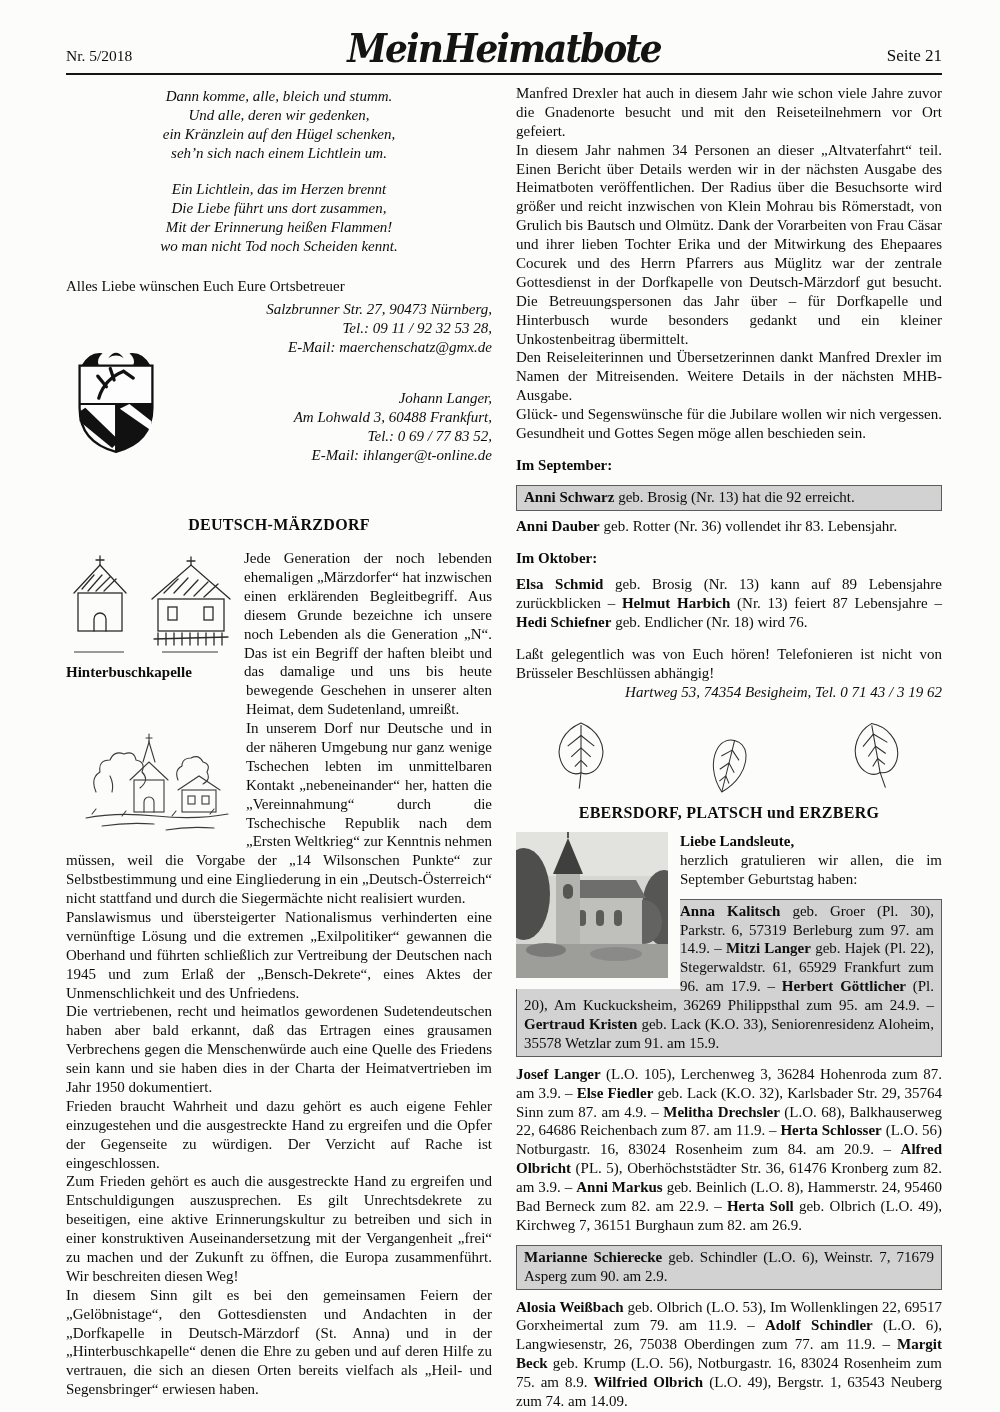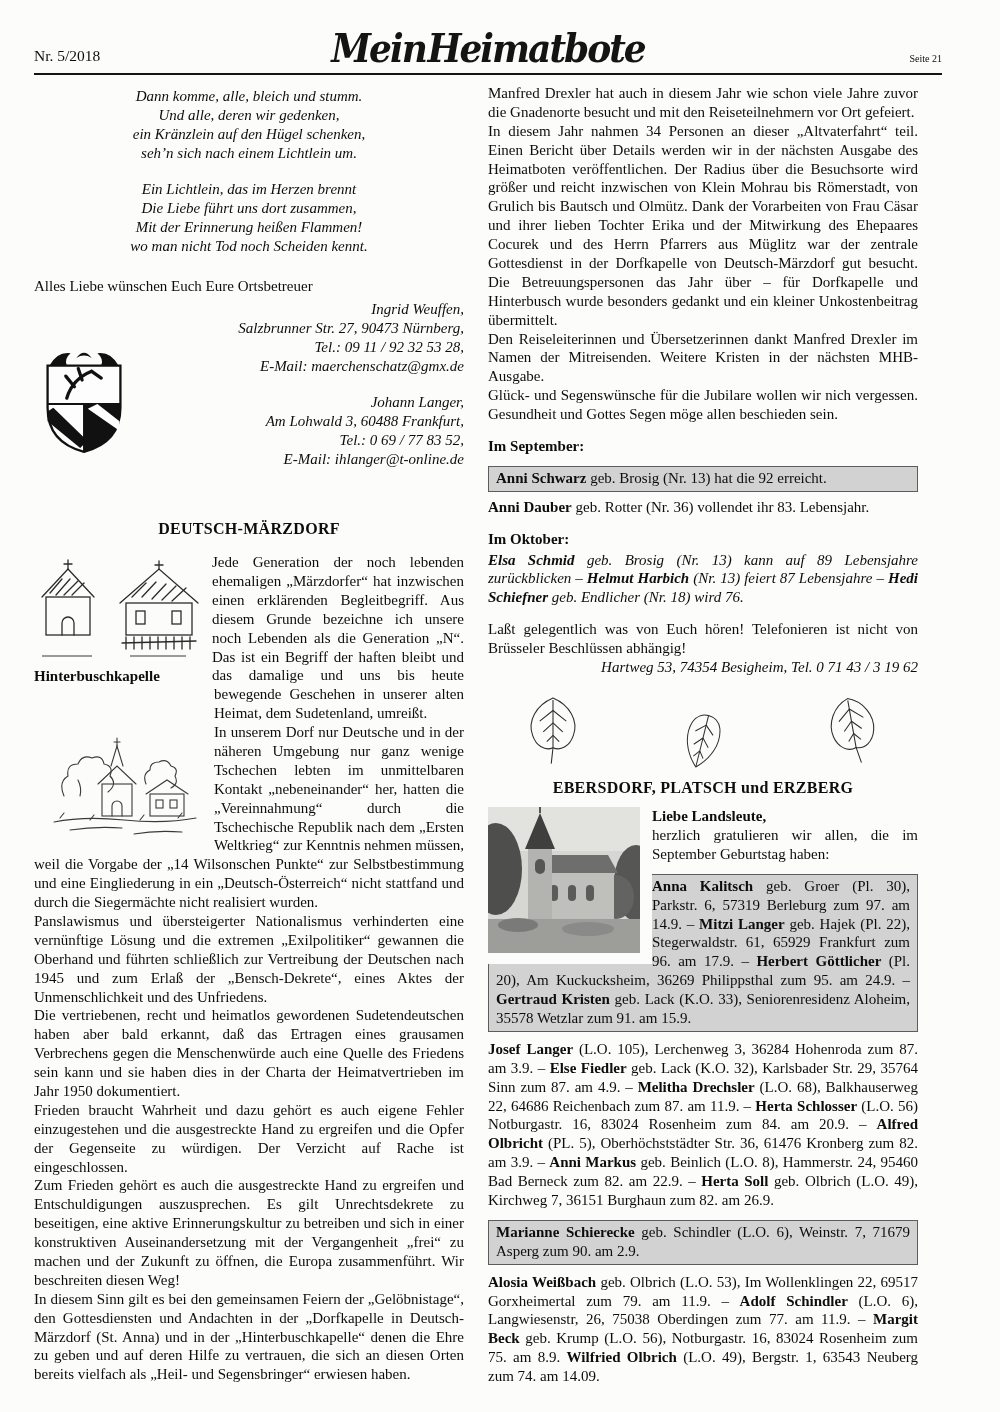--- a/index.html
+++ b/index.html
@@ -2,57 +2,57 @@
 <html lang="de"><head>
 <meta charset="utf-8">
 <style>
   * { margin:0; padding:0; box-sizing:border-box; }
   html,body { background:#ffffff; }
   .page {
     width:1000px; height:1412px; overflow:hidden;
     background:#fcfcfa; color:#0d0d0d;
     font-family:"Liberation Serif", serif;
     font-size:15px; line-height:1.26;
-    padding:30px 58px 16px 34px;
+    padding:30px 58px 16px 66px;
     position:relative;
   }
   
   .hdr { display:grid; grid-template-columns:1fr auto 1fr; align-items:end;
          border-bottom:2px solid #141414; padding-bottom:7px; }
   .hdr .issue { justify-self:start; font-size:15.5px; }
-  .hdr .pageno { justify-self:end; font-size:10px; }
+  .hdr .pageno { justify-self:end; font-size:17px; }
   .masthead {
     font-family:"DejaVu Serif", serif; font-weight:bold; font-style:italic;
     font-size:36px; letter-spacing:-2px; word-spacing:-9px; color:#141414;
     transform:scaleY(1.08); line-height:1;
   }
   .columns { display:flex; gap:24px; margin-top:9px; }
   .col { width:430px; }
   p.just { text-align:justify; hyphens:auto; }
   .b { font-weight:bold; }
   
   .poem { text-align:center; font-style:italic; margin-top:3px; }
   .poem-line { line-height:19px; }
   .stanza-gap { height:17px; }
   .greeting { margin-top:21px; }
   .contacts { position:relative; margin-top:4px; font-style:italic; text-align:right; }
   .contact-line { line-height:19px; }
-  .contact-2 { margin-top:17px; }
+  .contact-2 { margin-top:32px; }
   .crest { position:absolute; left:4px; top:44px; }
   .sec-head { text-align:center; font-weight:bold; font-size:16px; letter-spacing:.3px; }
   .sec-head.dm { margin:50px 0 14px; }
   .float-a { float:left; width:168px; margin:4px 10px 4px 0; }
   .float-a figcaption { font-weight:bold; font-size:15px; margin-top:1px; }
   .float-b { float:left; clear:left; width:152px; margin:10px 12px 8px 16px; }
   
   .subhead { font-weight:bold; margin-top:13px; }
   .graybox { background:#d2d2d2; border:1px solid #5c5c5c; padding:2px 7px 3px;
              margin-top:10px; text-align:justify; }
   .bday-line { margin-top:6px; }
-  .oct-par { margin-top:2px;font-style:italic; }
+  .oct-par { margin-top:8px; }
   .lasst { margin-top:13px; }
   .sig-row { display:flex; justify-content:space-between; margin-top:2px; }
   .sig-name, .sig-addr { font-style:italic; }
   .sig-addr { text-align:right; }
   .leaves { display:flex; justify-content:space-between; align-items:flex-end;
             padding:0 34px; margin:15px 0 10px; }
   .leaf-mid { margin-bottom:-6px; }
   .sec-head.eb { margin:8px 0 9px; }
   .photo-wrap { float:left; width:164px; padding:0 12px 6px 0; background:#fcfcfa; }
   .salutation { font-weight:bold; }
@@ -101,21 +101,20 @@
             <path d="M46,37 L42,25"></path>
             <path d="M56,28 L66,35"></path>
           </g>
           <line x1="10" y1="62" x2="86" y2="62" stroke="#111" stroke-width="2"></line>
           <path d="M48,62 H86 V66 Q86,102 48,112 Z" fill="#111"></path>
           <polygon points="52,67 62,62 85,80 85,90" fill="#fff"></polygon>
           <polygon points="10,70 10,80 44,108 48,104 48,97 16,66" fill="#111"></polygon>
           <line x1="48" y1="62" x2="48" y2="112" stroke="#111" stroke-width="2"></line>
         </svg>
         <div class="contact contact-1">
-          <div class="contact-line">Ingrid Weuffen,</div>
           <div class="contact-line">Salzbrunner Str. 27, 90473 Nürnberg,</div>
           <div class="contact-line">Tel.: 09 11 / 92 32 53 28,</div>
           <div class="contact-line">E-Mail: maerchenschatz@gmx.de</div>
         </div>
         <div class="contact contact-2">
           <div class="contact-line">Johann Langer,</div>
           <div class="contact-line">Am Lohwald 3, 60488 Frankfurt,</div>
           <div class="contact-line">Tel.: 0 69 / 77 83 52,</div>
           <div class="contact-line">E-Mail: ihlanger@t-online.de</div>
         </div>
@@ -198,21 +197,21 @@
         <p class="just">Frieden braucht Wahrheit und dazu gehört es auch eigene Fehler einzugestehen und die ausgestreckte Hand zu ergreifen und die Opfer der Gegenseite zu würdigen. Der Verzicht auf Rache ist eingeschlossen.</p>
         <p class="just">Zum Frieden gehört es auch die ausgestreckte Hand zu ergreifen und Entschuldigungen auszusprechen. Es gilt Unrechtsdekrete zu beseitigen, eine aktive Erinnerungskultur zu betreiben und sich in einer konstruktiven Auseinandersetzung mit der Vergangenheit „frei“ zu machen und der Zukunft zu öffnen, die Europa zusammenführt. Wir beschreiten diesen Weg!</p>
         <p class="just">In diesem Sinn gilt es bei den gemeinsamen Feiern der „Gelöbnistage“, den Gottesdiensten und Andachten in der „Dorfkapelle in Deutsch-Märzdorf (St. Anna) und in der „Hinterbuschkapelle“ denen die Ehre zu geben und auf deren Hilfe zu vertrauen, die sich an diesen Orten bereits vielfach als „Heil- und Segensbringer“ erwiesen haben.</p>
       </div>
     </section>
 
     <section class="col">
 
       <p class="just">Manfred Drexler hat auch in diesem Jahr wie schon viele Jahre zuvor die Gnadenorte besucht und mit den Reiseteilnehmern vor Ort gefeiert.</p>
       <p class="just">In diesem Jahr nahmen 34 Personen an dieser „Altvaterfahrt“ teil. Einen Bericht über Details werden wir in der nächsten Ausgabe des Heimatboten veröffentlichen. Der Radius über die Besuchsorte wird größer und reicht inzwischen von Klein Mohrau bis Römerstadt, von Grulich bis Bautsch und Olmütz. Dank der Vorarbeiten von Frau Cäsar und ihrer lieben Tochter Erika und der Mitwirkung des Ehepaares Cocurek und des Herrn Pfarrers aus Müglitz war der zentrale Gottesdienst in der Dorfkapelle von Deutsch-Märzdorf gut besucht. Die Betreuungspersonen das Jahr über – für Dorfkapelle und Hinterbusch wurde besonders gedankt und ein kleiner Unkostenbeitrag übermittelt.</p>
-      <p class="just">Den Reiseleiterinnen und Übersetzerinnen dankt Manfred Drexler im Namen der Mitreisenden. Weitere Kristen in der nächsten MHB-Ausgabe.</p>
+      <p class="just">Den Reiseleiterinnen und Übersetzerinnen dankt Manfred Drexler im Namen der Mitreisenden. Weitere Details in der nächsten MHB-Ausgabe.</p>
       <p class="just">Glück- und Segenswünsche für die Jubilare wollen wir nich vergessen. Gesundheit und Gottes Segen möge allen beschieden sein.</p>
 
       <p class="subhead">Im September:</p>
 
       <div class="graybox"><span class="b">Anni Schwarz</span><span> geb. Brosig (Nr. 13) hat die 92 erreicht.</span></div>
 
       <p class="just bday-line"><span class="b">Anni Dauber</span><span> geb. Rotter (Nr. 36) vollendet ihr 83. Lebensjahr.</span></p>
 
       <p class="subhead">Im Oktober:</p>
 

